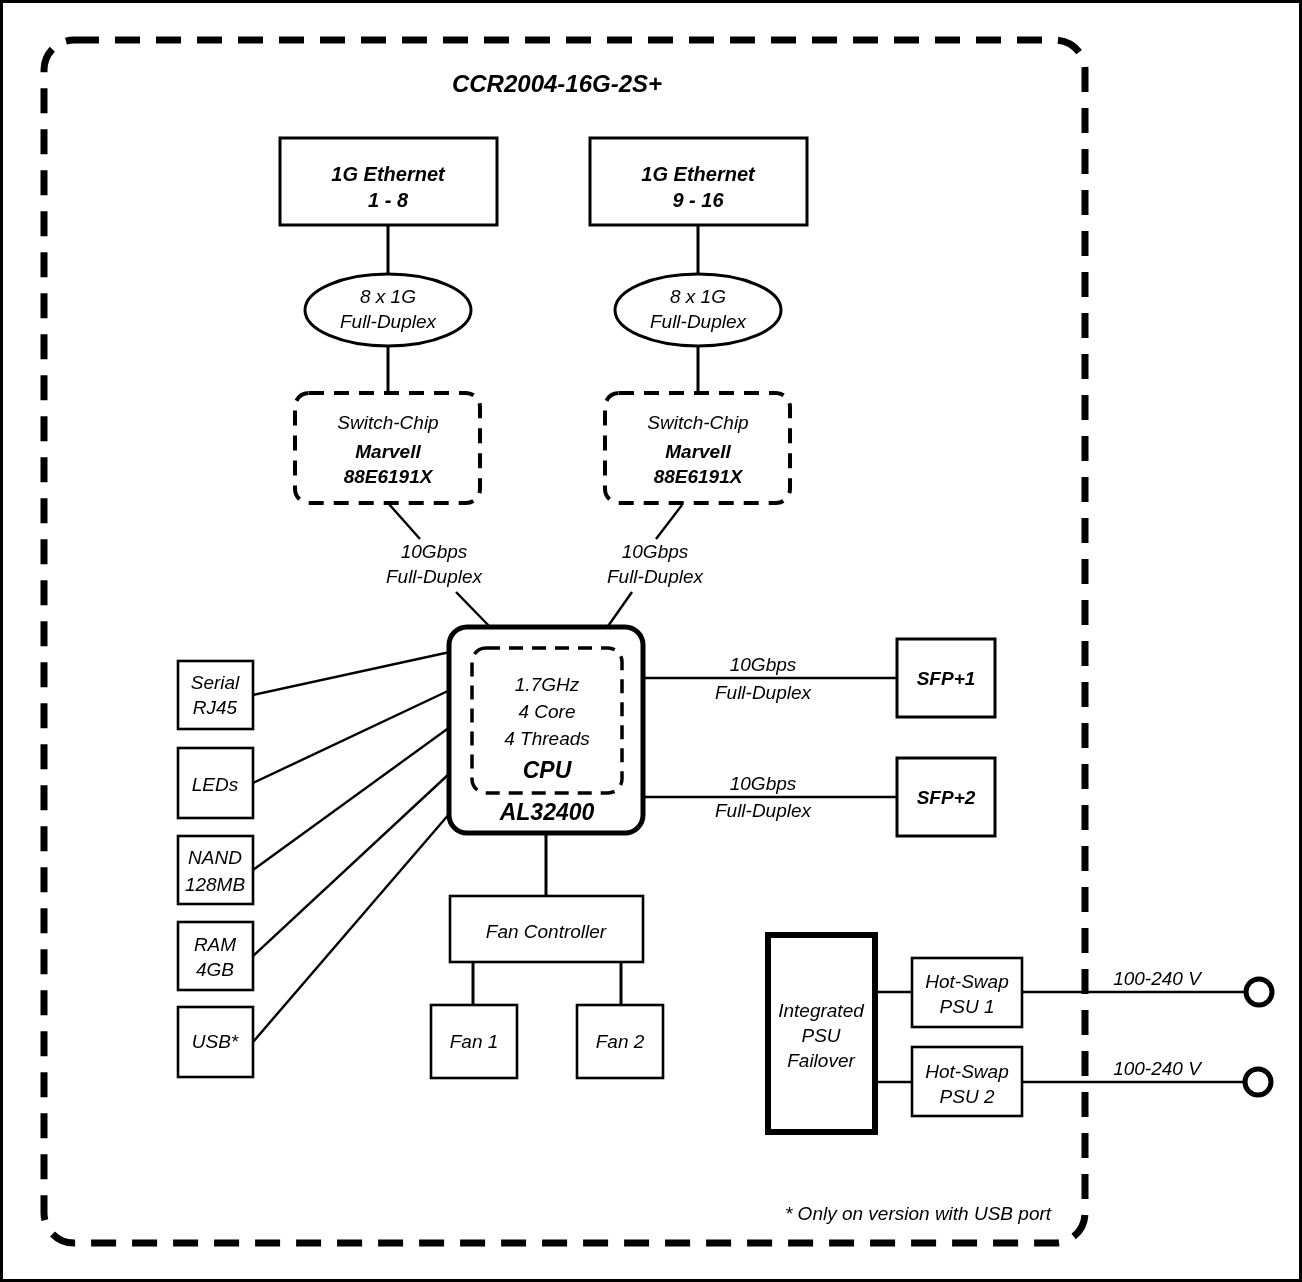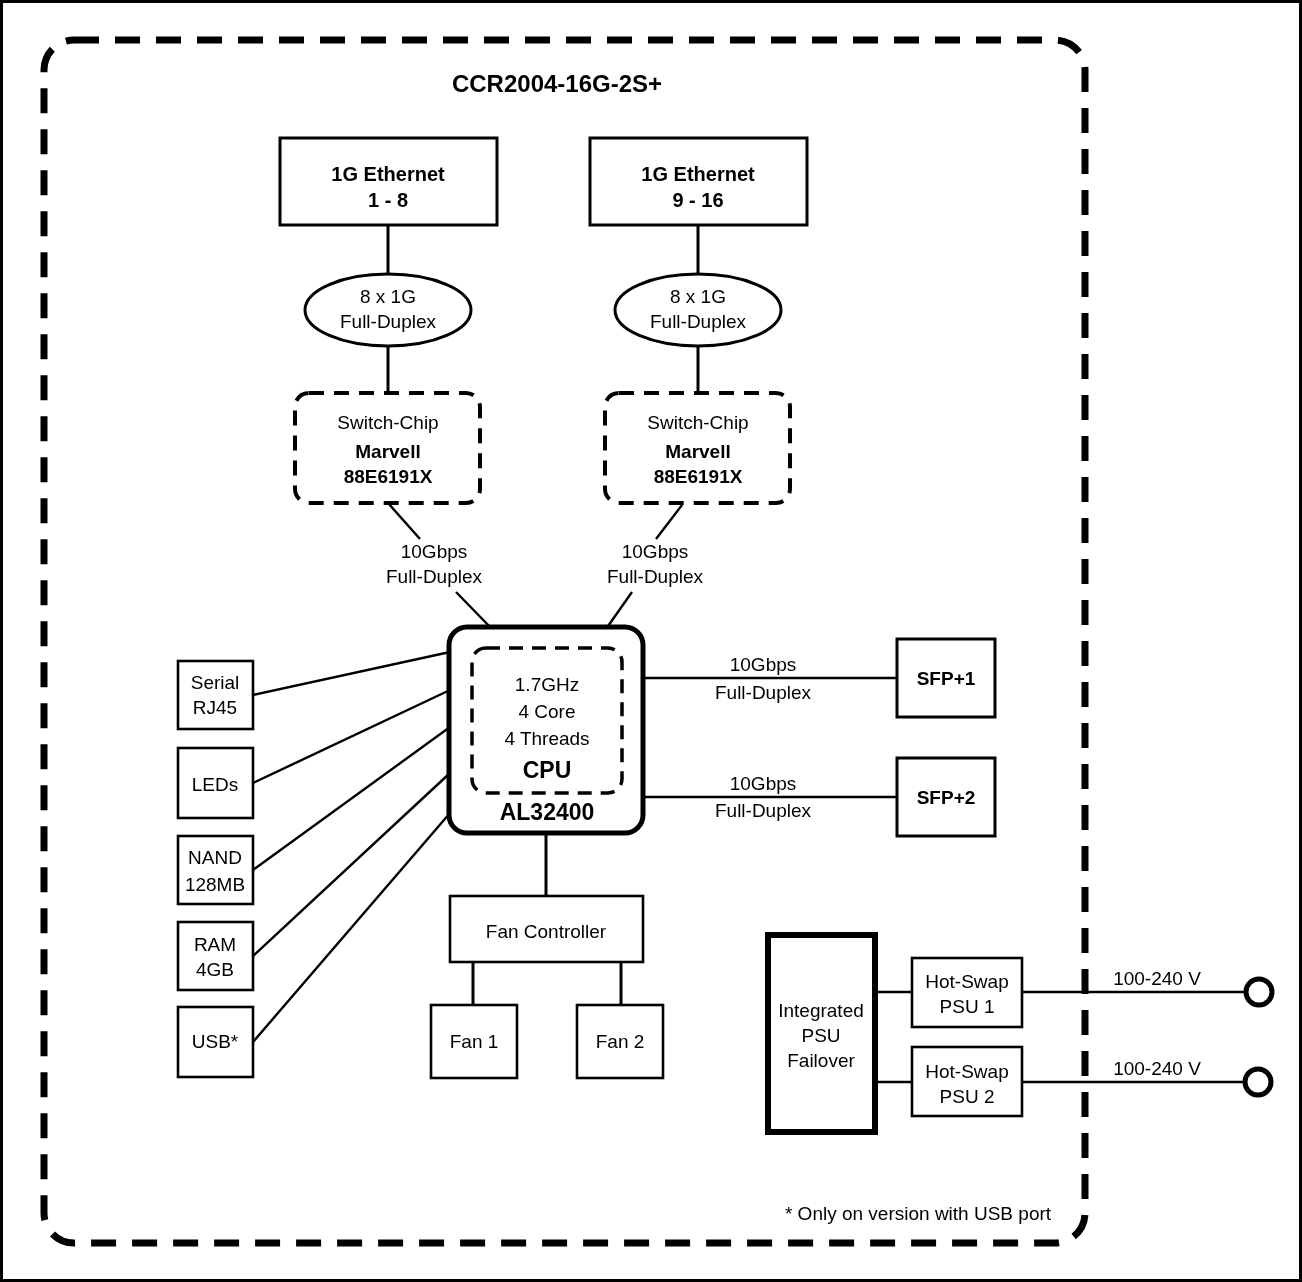--- a/index.html
+++ b/index.html
@@ -1,16 +1,16 @@
 <!DOCTYPE html>
 <html><head>
 <meta charset="utf-8">
 <style>
   html, body { margin: 0; padding: 0; background: #ffffff; }
-  .stage { width: 1302px; height: 1282px; position: relative; }
+  .stage { width: 1302px; height: 1282px; position: relative; font-style: italic; }
   svg { display: block; }
   svg text {
     font-family: "Liberation Sans", "DejaVu Sans", sans-serif;
     font-size: 19px;
     fill: #000000;
     text-anchor: middle;
   }
   svg text.b   { font-weight: bold; }
   svg text.ttl { font-weight: bold; font-size: 24px; }
   svg text.cpu { font-weight: bold; font-size: 23px; }

